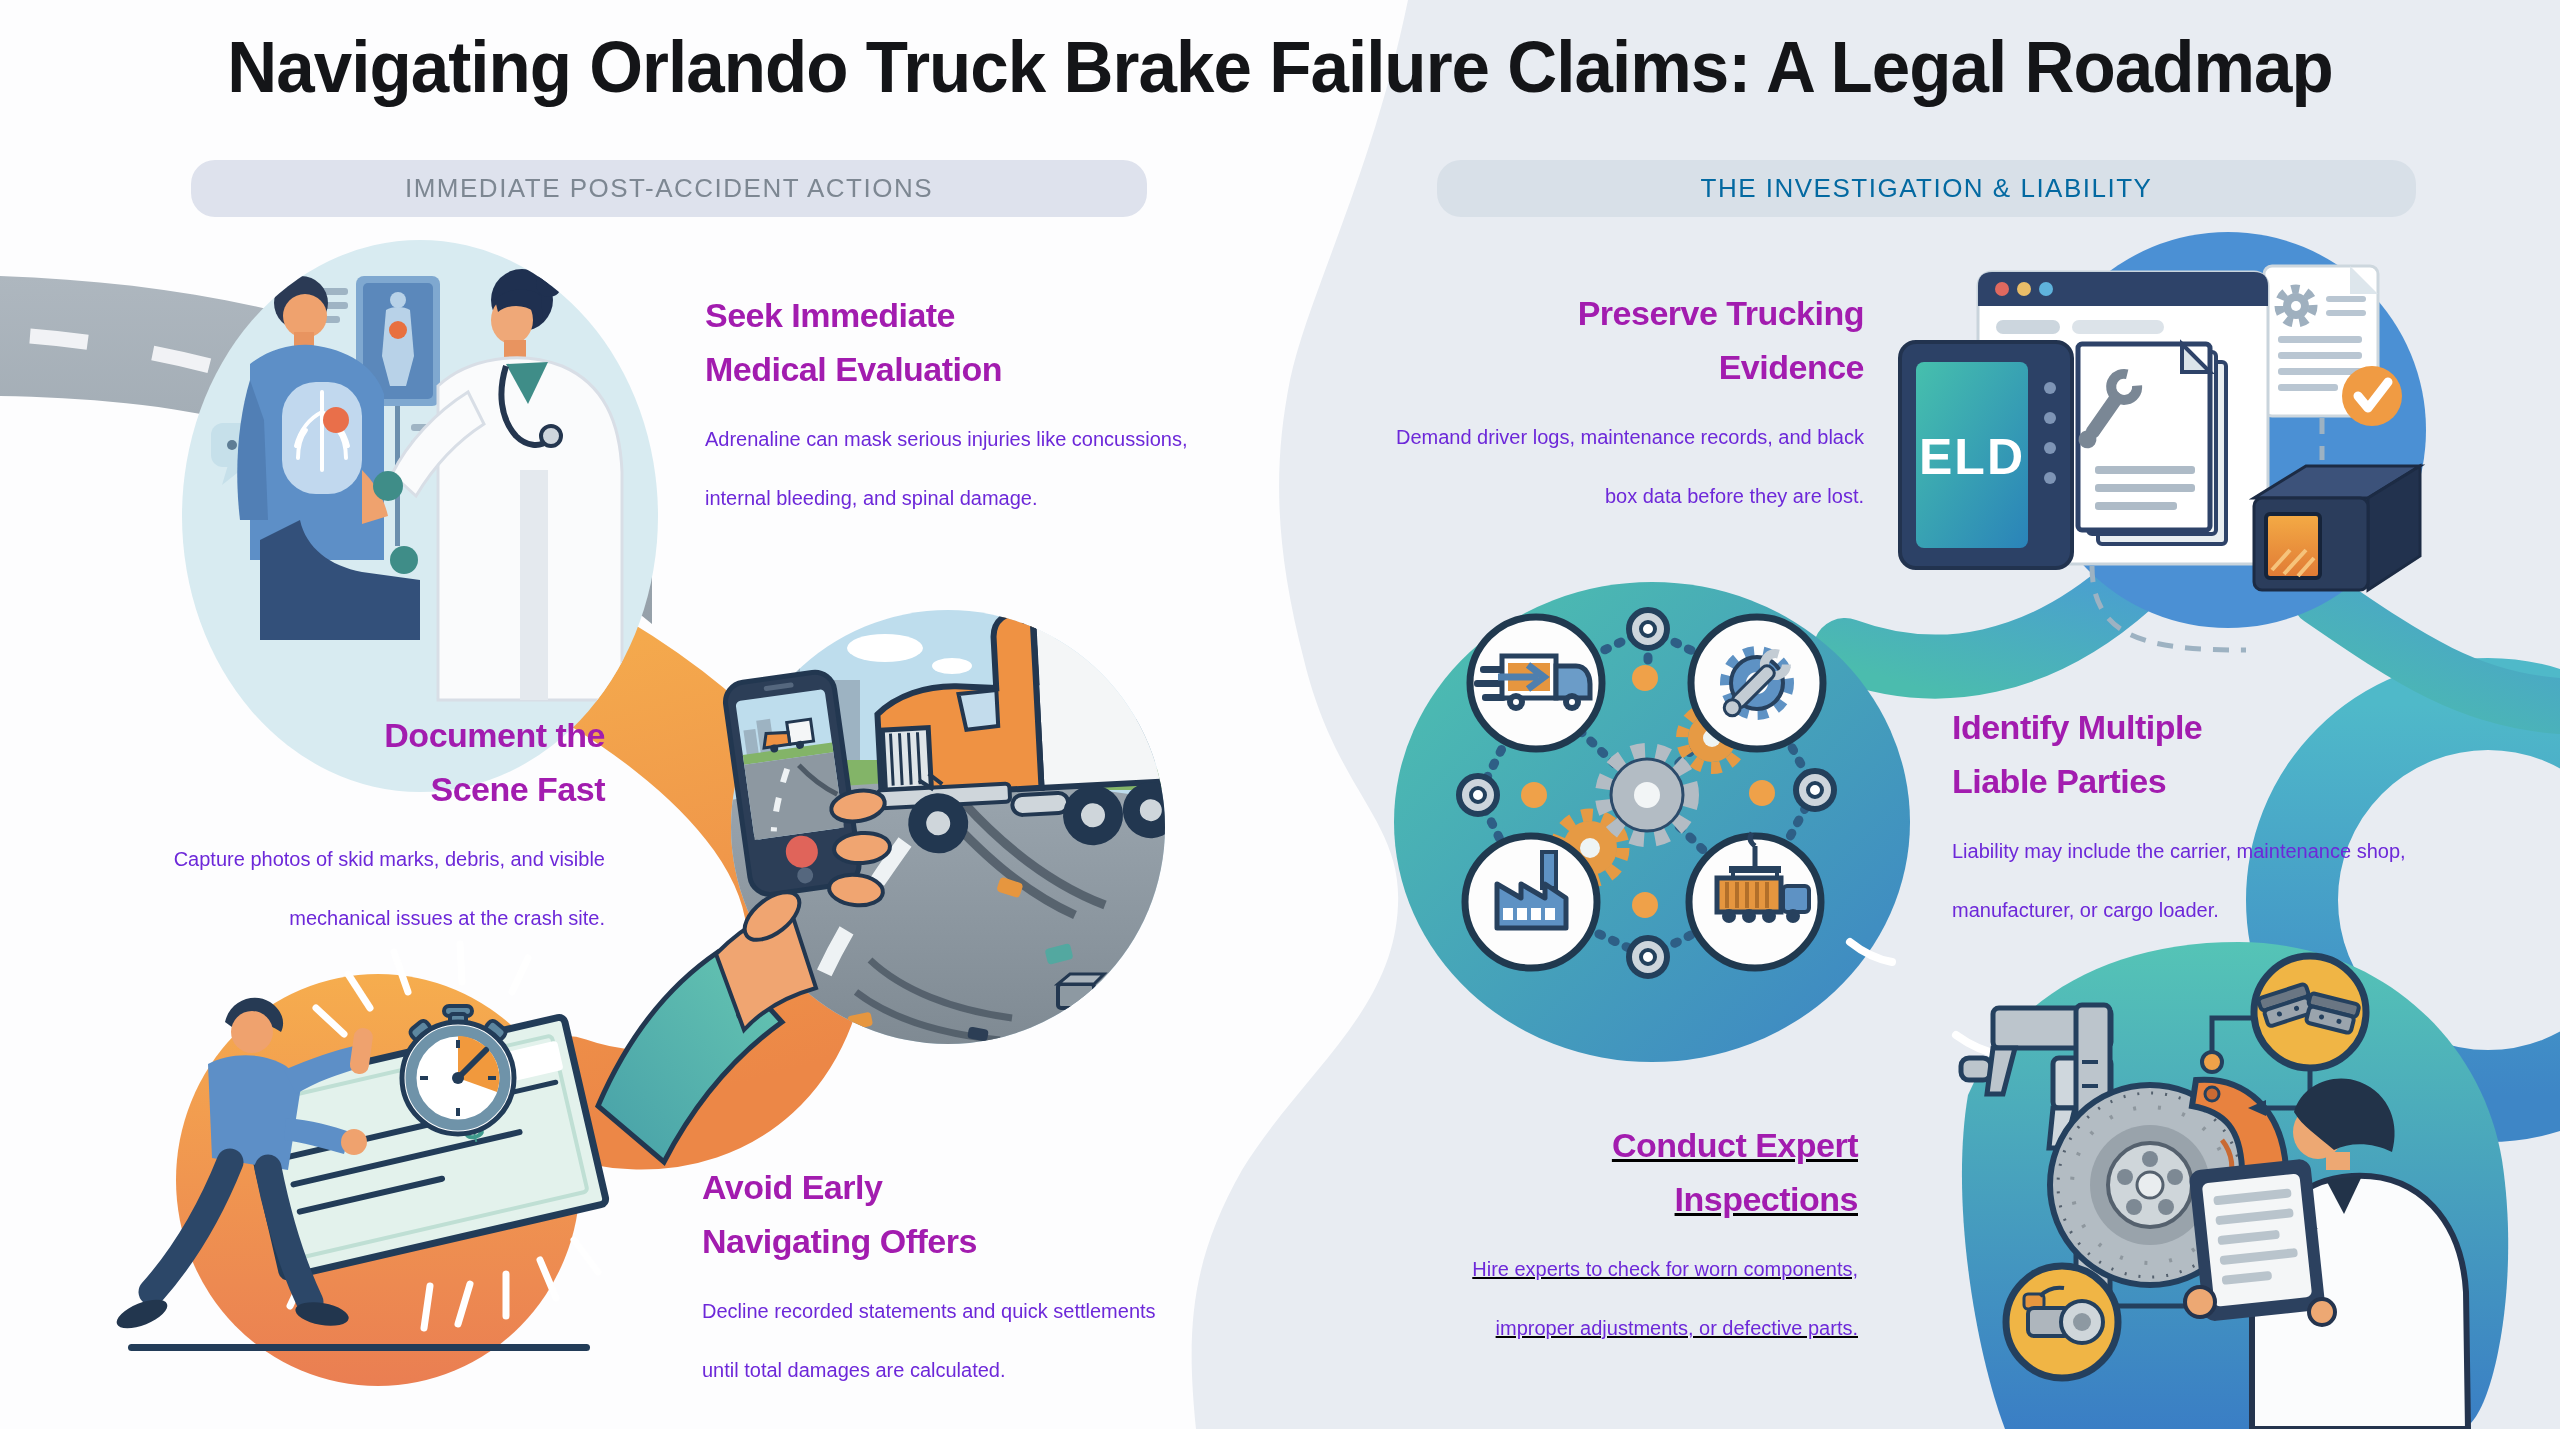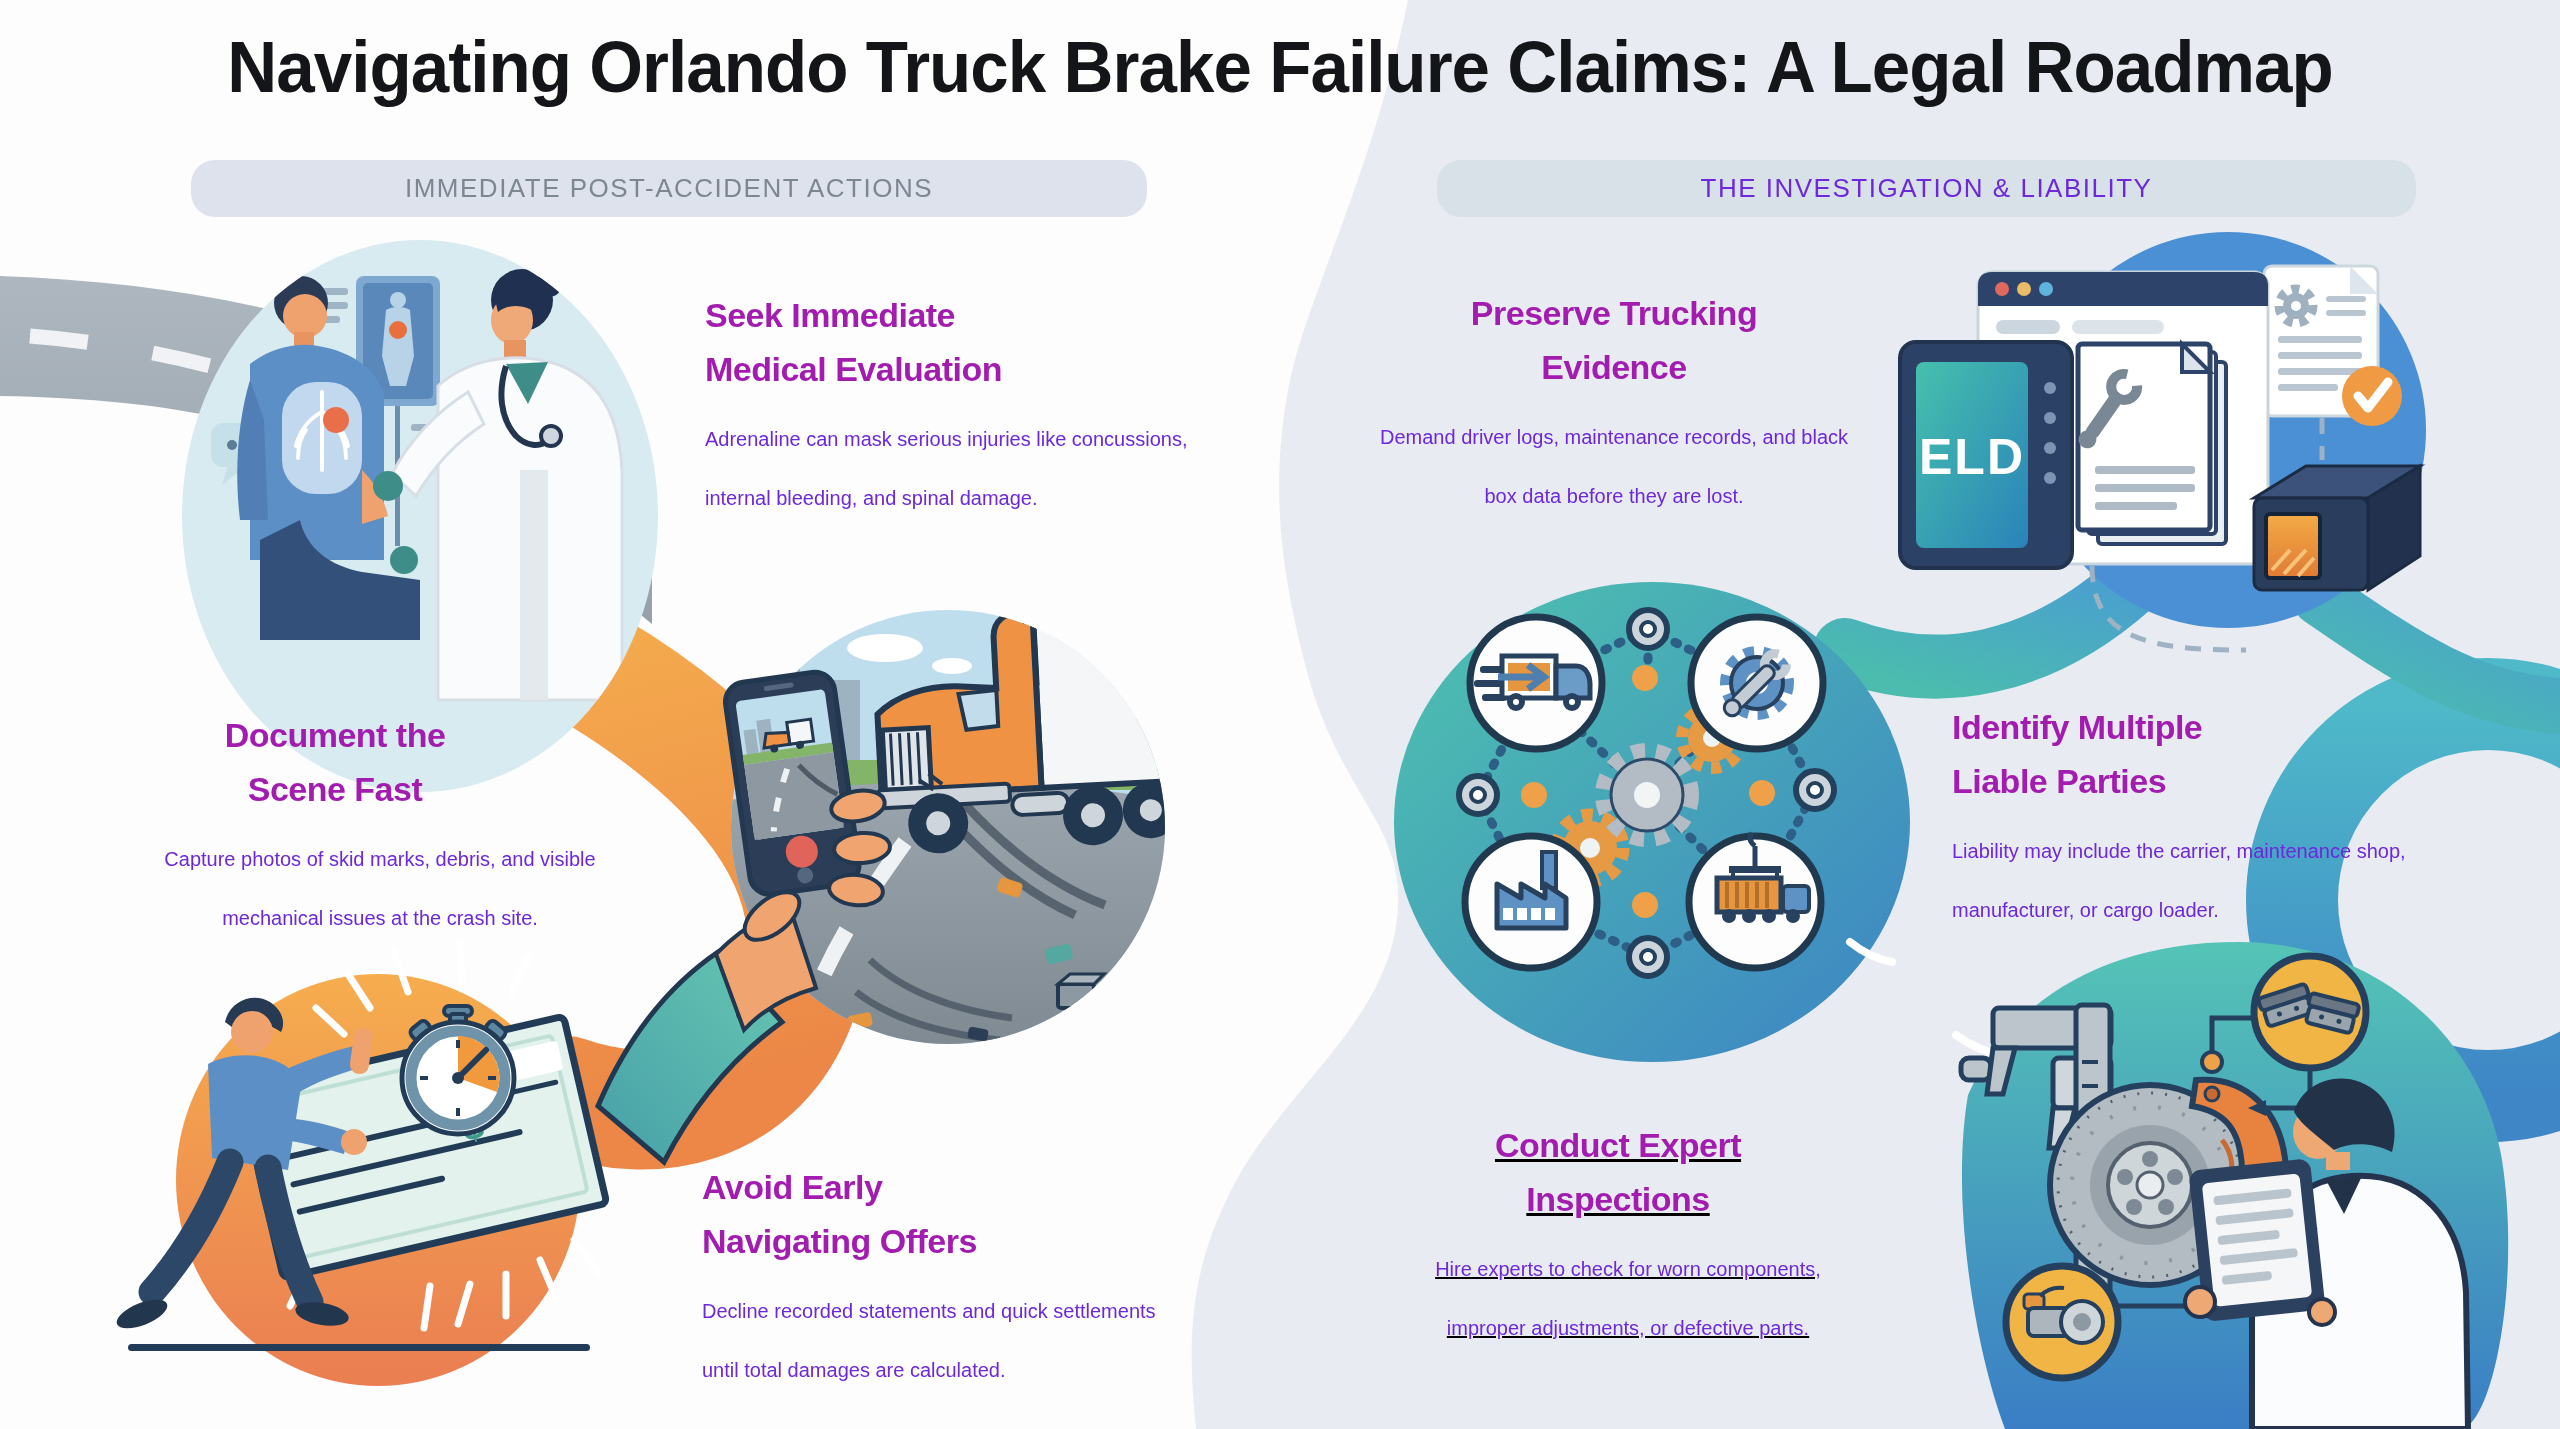--- a/index.html
+++ b/index.html
@@ -5,26 +5,26 @@
   html,body{margin:0;padding:0;background:#fdfdfe;}
   .stage{position:relative;width:2560px;height:1429px;overflow:hidden;background:#fdfdfe;
          font-family:"Liberation Sans",sans-serif;}
   svg.art{position:absolute;inset:0;display:block;}
   .page-title{position:absolute;left:40px;right:40px;top:26px;margin:0;text-align:center;
               font-size:72px;font-weight:700;letter-spacing:-1px;color:#141518;
               transform:scaleX(.96);transform-origin:center;white-space:nowrap;}
   .band{position:absolute;top:160px;height:57px;border-radius:24px;line-height:57px;
         text-align:center;font-size:26px;letter-spacing:1.5px;color:#7d8792;}
   .band-left{left:191px;width:956px;background:#dee2ed;}
-  .band-right{left:1437px;width:979px;background:#d8e0e8;color:#6d28d9;}
+  .band-right{left:1437px;width:979px;background:#d8e0e8;color:#0369a1;}
   .step{position:absolute;}
   .step .hl{display:block;font-size:34px;line-height:54px;font-weight:700;
             letter-spacing:-0.5px;color:#a21caf;}
   .step p{font-size:20px;line-height:59px;color:#6d28d9;margin:14px 0 0;}
-  .ta-r{text-align:center;}
+  .ta-r{text-align:right;}
   .ta-r p{margin-left:auto;}
   #step-medical{left:705px;top:288px;width:540px;}
   #step-medical p{width:530px;}
   #step-document{left:65px;top:708px;width:540px;}
   #step-document p{width:450px;}
   #step-settlement{left:702px;top:1116px;width:560px;margin-top:44px;}
   #step-settlement p{width:470px;}
   #step-evidence{left:1364px;top:286px;width:500px;}
   #step-evidence p{width:500px;}
   #step-parties{left:1952px;top:700px;width:500px;}

